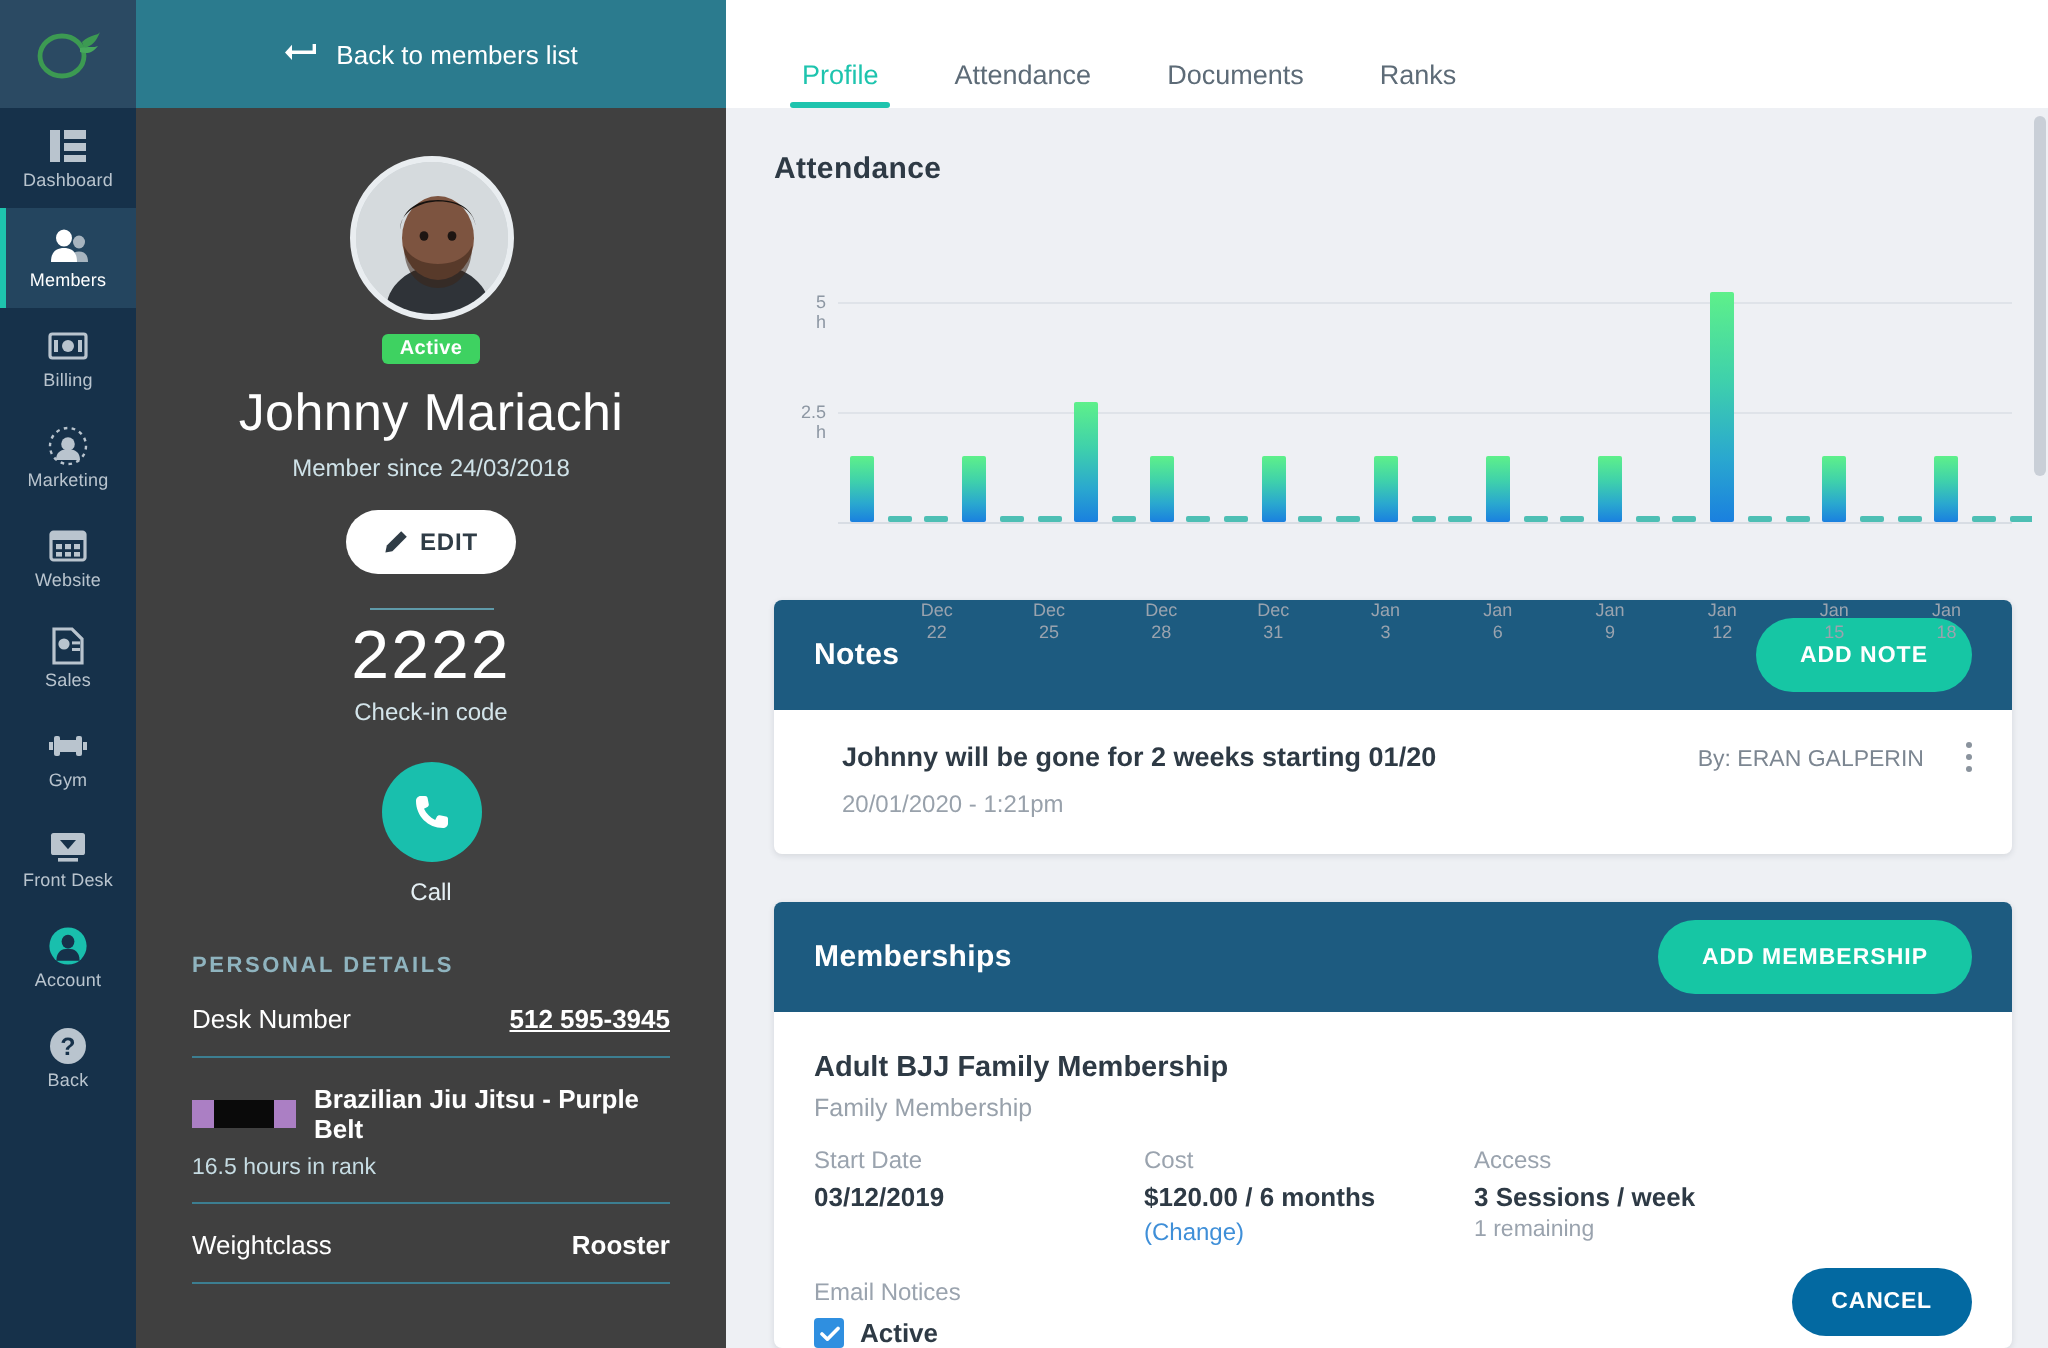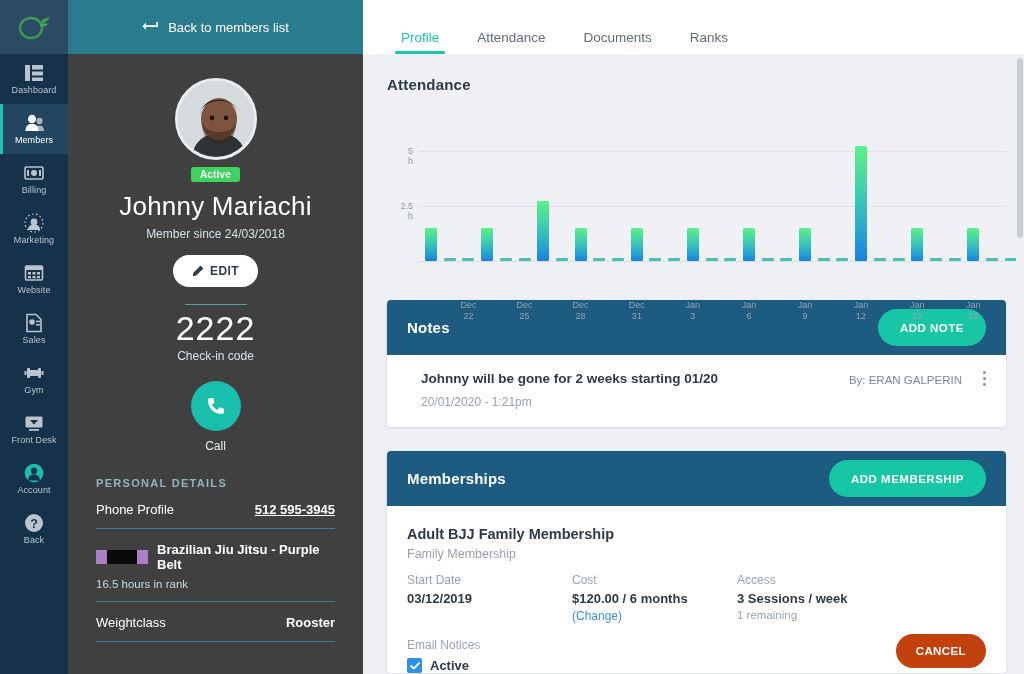--- a/index.html
+++ b/index.html
@@ -149,21 +149,21 @@
   .mem-body { padding: 20px 20px 0; position: relative; }
   .mem-name { font-size: 14.5px; font-weight: bold; color: #2e3a45; }
   .mem-type { font-size: 12.5px; color: #98a1ab; margin-top: 5px; }
   .mem-grid { display: flex; margin-top: 12px; }
   .mem-col { flex: 0 0 165px; }
   .mem-k { font-size: 12px; color: #9aa3ae; }
   .mem-v { font-size: 13px; font-weight: bold; color: #2e3a45; margin-top: 4px; }
   .mem-sub { font-size: 11.5px; color: #9aa3ae; margin-top: 3px; }
   .mem-link { font-size: 12px; color: #3f8fd8; cursor: pointer; margin-top: 3px; display: inline-block; }
   .cancel-btn {
-    position: absolute; right: 20px; top: 128px; background: #c2410c; color: #fff;
+    position: absolute; right: 20px; top: 128px; background: #0369a1; color: #fff;
     border: none; border-radius: 17px; height: 34px; padding: 0 20px;
     font-size: 11.5px; font-weight: bold; letter-spacing: .4px; cursor: pointer; font-family: inherit;
   }
   .email-k { font-size: 12px; color: #9aa3ae; margin-top: 14px; }
   .cb-line { display: flex; align-items: center; gap: 8px; margin-top: 6px; }
   .cb {
     width: 15px; height: 15px; border-radius: 2px; background: #2f8fe0;
     display: flex; align-items: center; justify-content: center; cursor: pointer;
   }
   .cb svg { display: block; }
@@ -319,21 +319,21 @@
       <div class="call-circle">
         <svg width="22" height="22" viewBox="0 0 22 22">
           <path d="M5.3 3 C4 3, 3 4.2, 3 5.5 C3 13, 9 19, 16.5 19 C17.8 19, 19 18, 19 16.7 L19 14.4 C19 13.8, 18.6 13.3, 18 13.2 L14.9 12.6 C14.3 12.5, 13.8 12.8, 13.5 13.3 L12.6 15 C10.2 13.9, 8.1 11.8, 7 9.4 L8.7 8.5 C9.2 8.2, 9.5 7.7, 9.4 7.1 L8.8 4 C8.7 3.4, 8.2 3, 7.6 3 Z" fill="#ffffff"></path>
         </svg>
       </div>
       <div class="call-label">Call</div>
 
       <div class="pd-wrap">
         <div class="pd-title">PERSONAL DETAILS</div>
         <div class="pd-row">
-          <span class="pd-key">Phone Profile</span>
+          <span class="pd-key">Desk Number</span>
           <span class="pd-val link">512 595-3945</span>
         </div>
         <div class="belt-row">
           <div class="belt-line">
             <span class="belt-graphic"></span>
             <span class="belt-name">Brazilian Jiu Jitsu - Purple Belt</span>
           </div>
           <div class="belt-sub">16.5 hours in rank</div>
         </div>
         <div class="pd-row">

